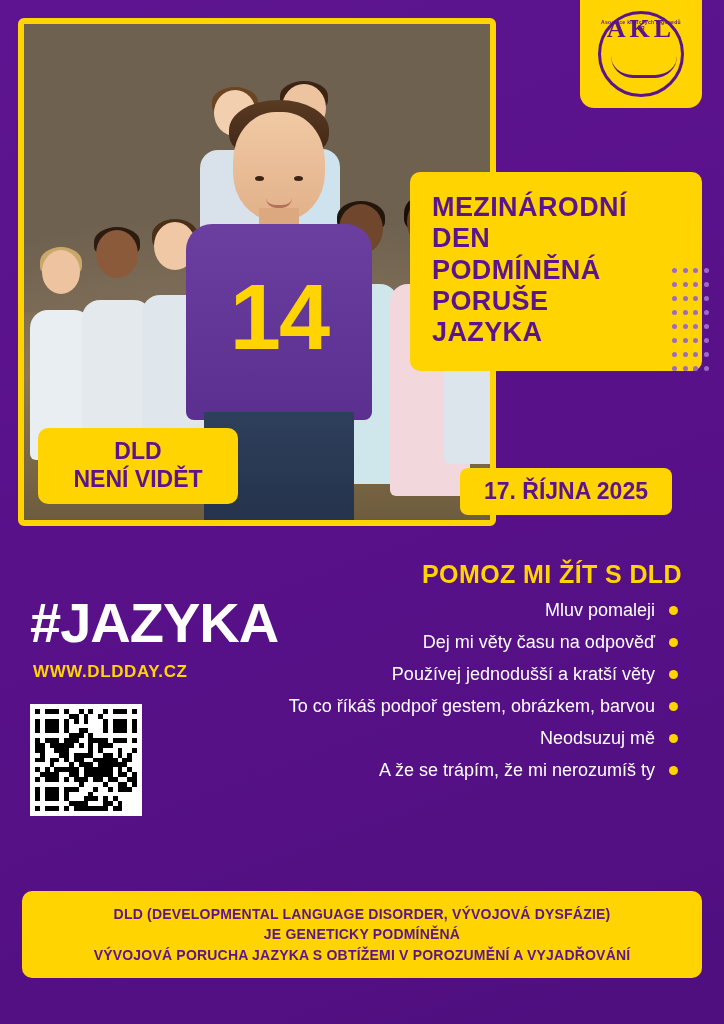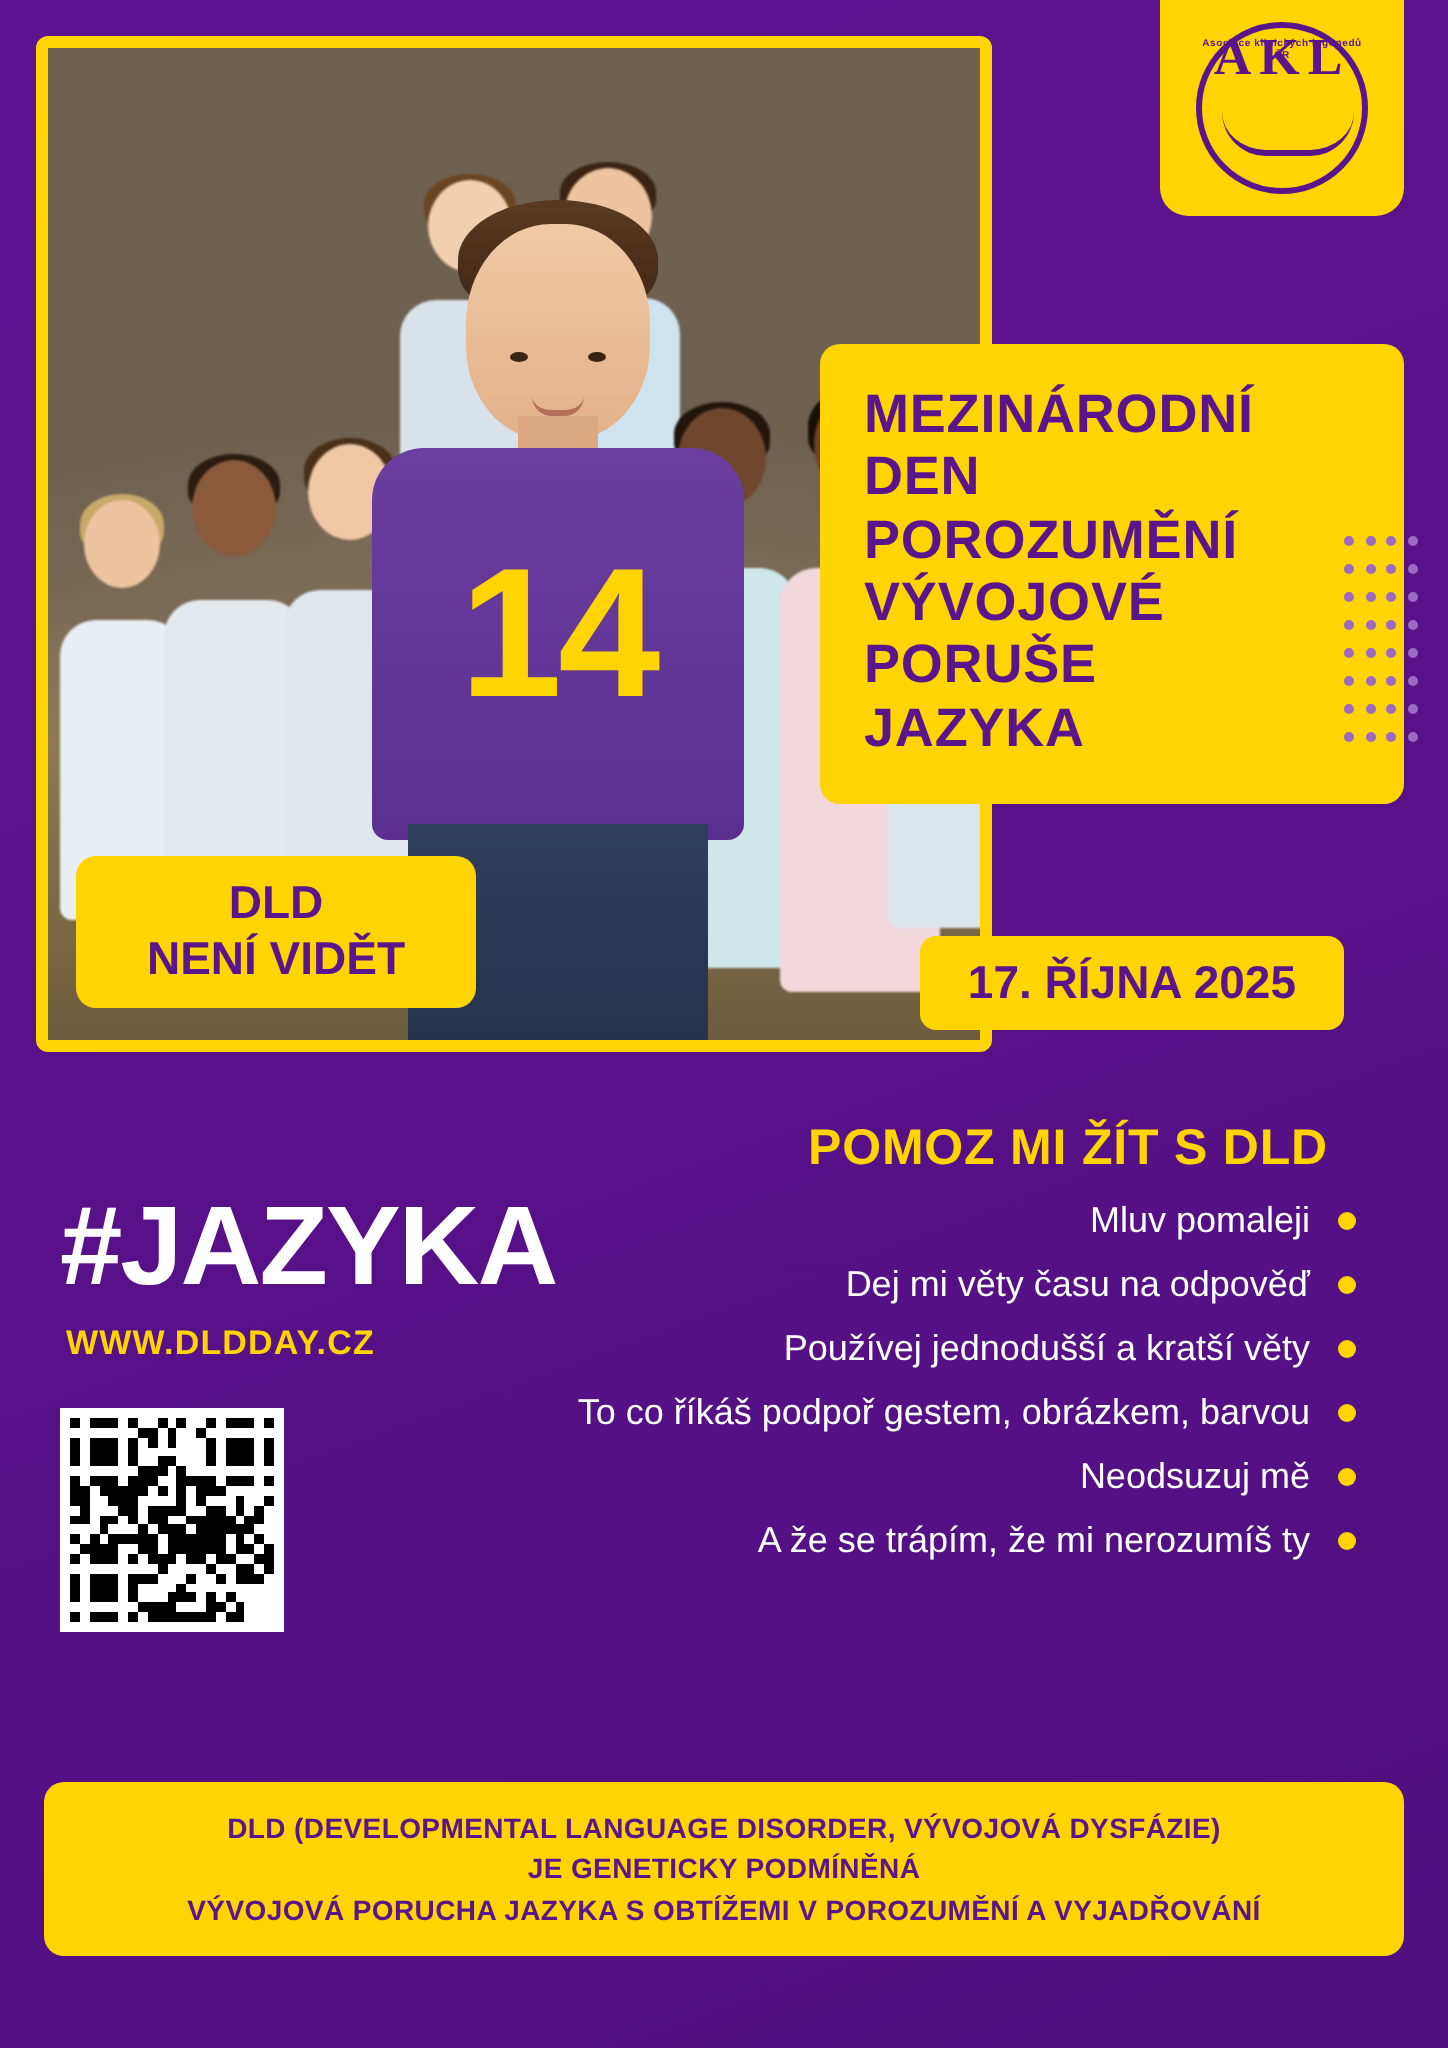--- a/index.html
+++ b/index.html
@@ -219,21 +219,21 @@
     display: grid;
     grid-template-columns: repeat(21, 1fr);
     grid-template-rows: repeat(21, 1fr);
   }
   .qr-grid i { background: transparent; }
   .qr-grid i.on { background: #000; }
 
   
   .list-title {
     position: absolute;
-    right: 60px; top: 560px;
+    right: 42px; top: 560px;
     color: #ffd400;
     font-weight: bold;
     font-size: 25px;
     letter-spacing: 0.4px;
   }
   .tips {
     position: absolute;
     right: 46px; top: 600px;
     width: 420px;
     display: flex; flex-direction: column; gap: 11px;
@@ -335,22 +335,21 @@
         <div class="boy-shirt"></div>
         <div class="boy-number">14</div>
         <div class="boy-jeans"></div>
       </div>
     </div>
   </div>
 
   <div class="title-box">
     <div class="line">MEZINÁRODNÍ</div>
     <div class="line">DEN</div>
-    <div class="line">POROZUMĚNÍ</div>
-    <div class="line">VÝVOJOVÉ</div>
+    <div class="line">PODMÍNĚNÁ</div>
     <div class="line">PORUŠE</div>
     <div class="line">JAZYKA</div>
   </div>
 
   <div class="dld-box">
     <span>DLD</span>
     <span>NENÍ VIDĚT</span>
   </div>
 
   <div class="date-pill">17. ŘÍJNA 2025</div>

